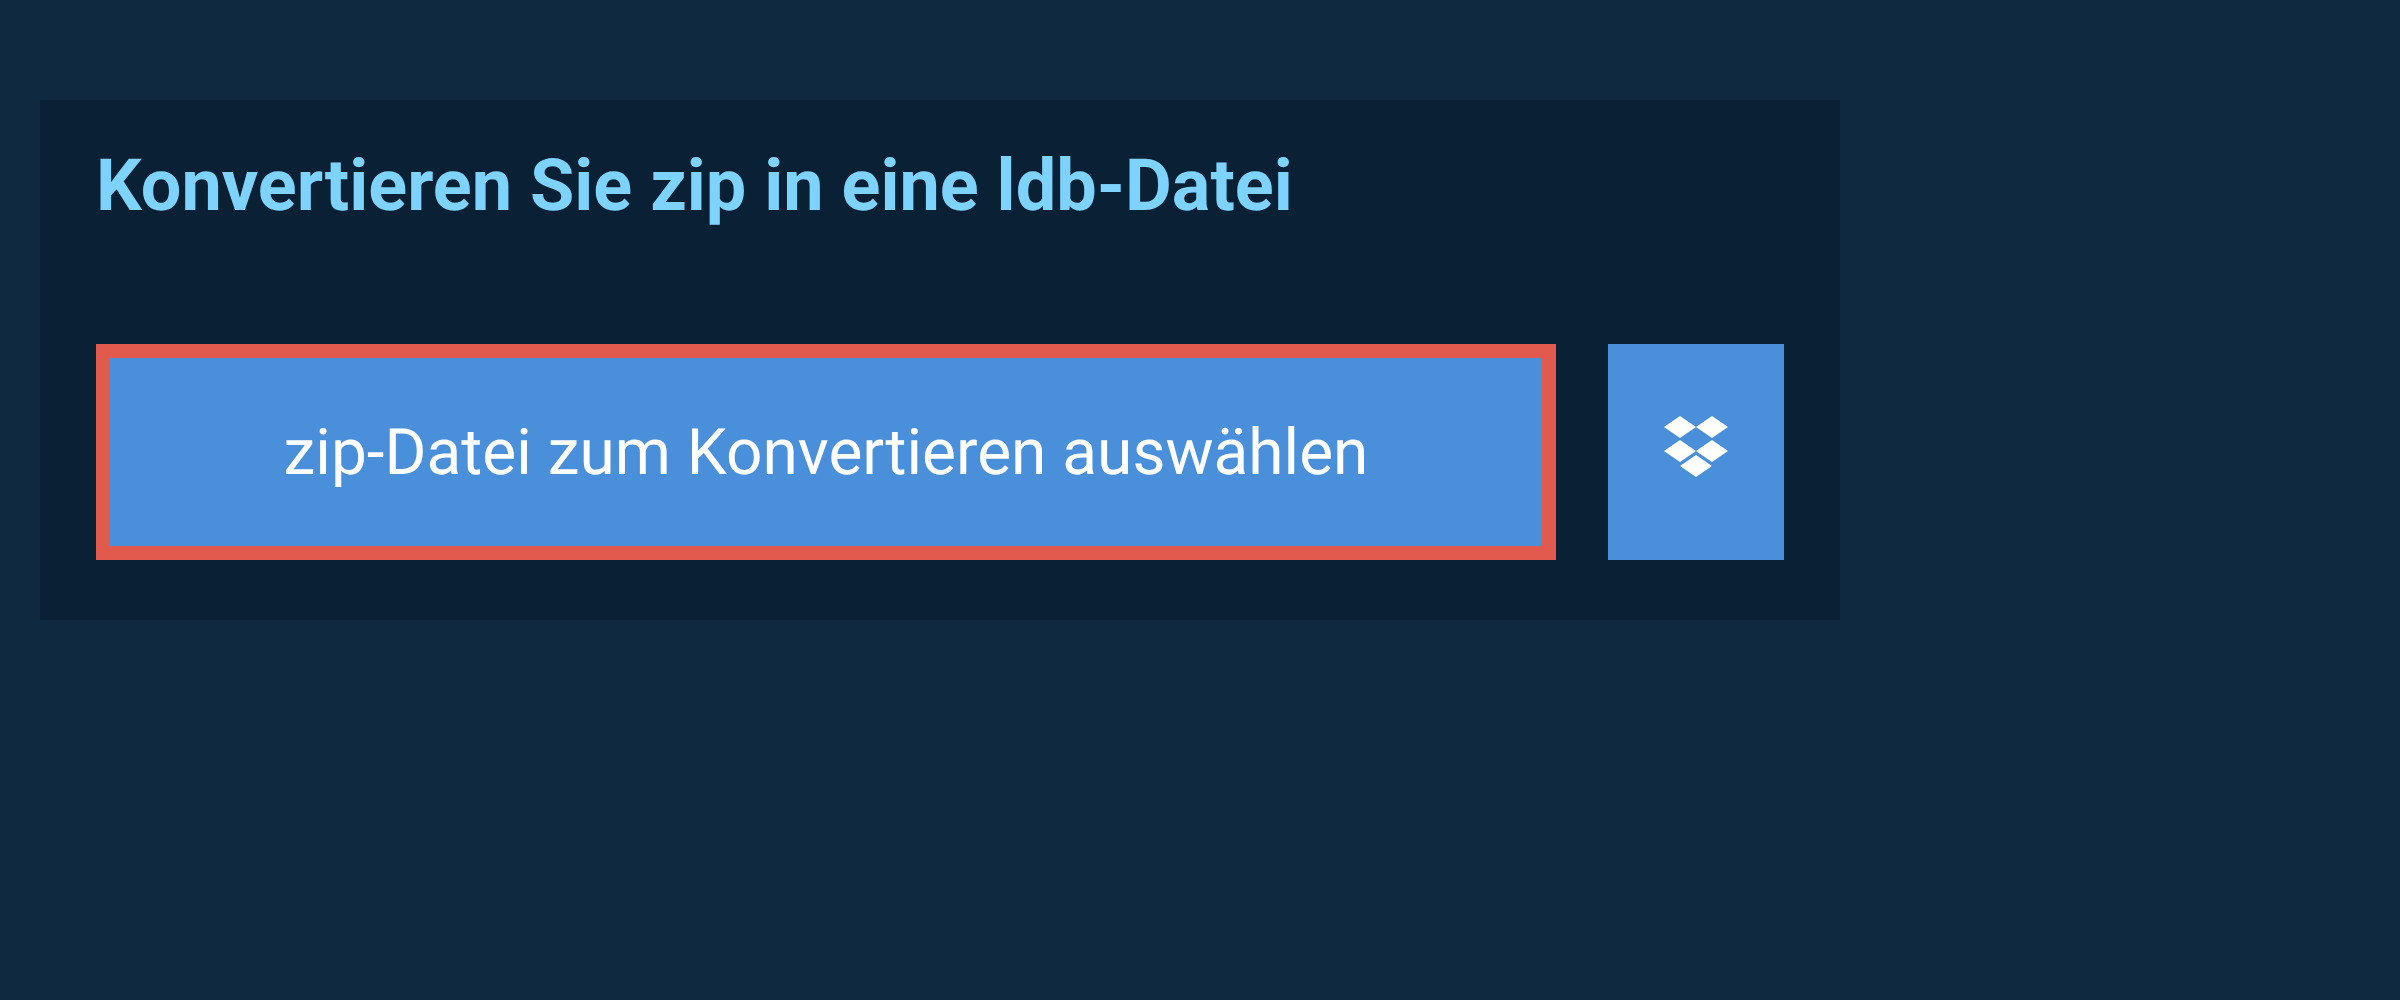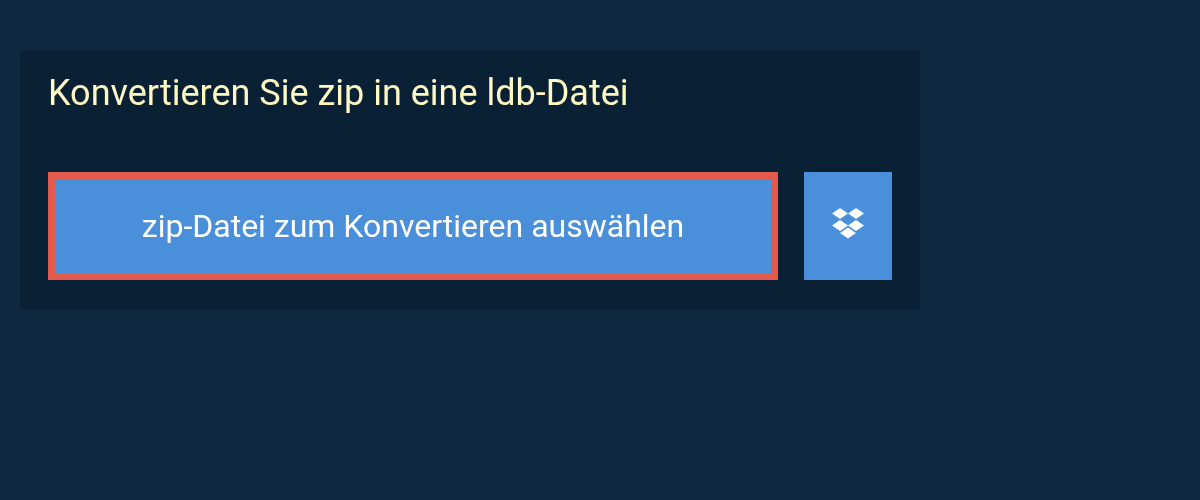--- a/index.html
+++ b/index.html
@@ -15,23 +15,23 @@
       overflow: hidden;
     }
     .panel {
       background: #0a2035;
       margin-top: 50px;
       margin-left: 20px;
       width: 900px;
       padding-bottom: 30px;
     }
     .heading {
-      color: #fef9c3;
+      color: #7dd3fc;
       font-size: 36px;
-      font-weight: 400;
+      font-weight: 700;
       padding: 22px 28px 28px 28px;
       display: inline-block;
       background: #0a2035;
     }
     .button-row {
       display: flex;
       gap: 26px;
       padding: 0 28px;
       margin-top: 30px;
     }

